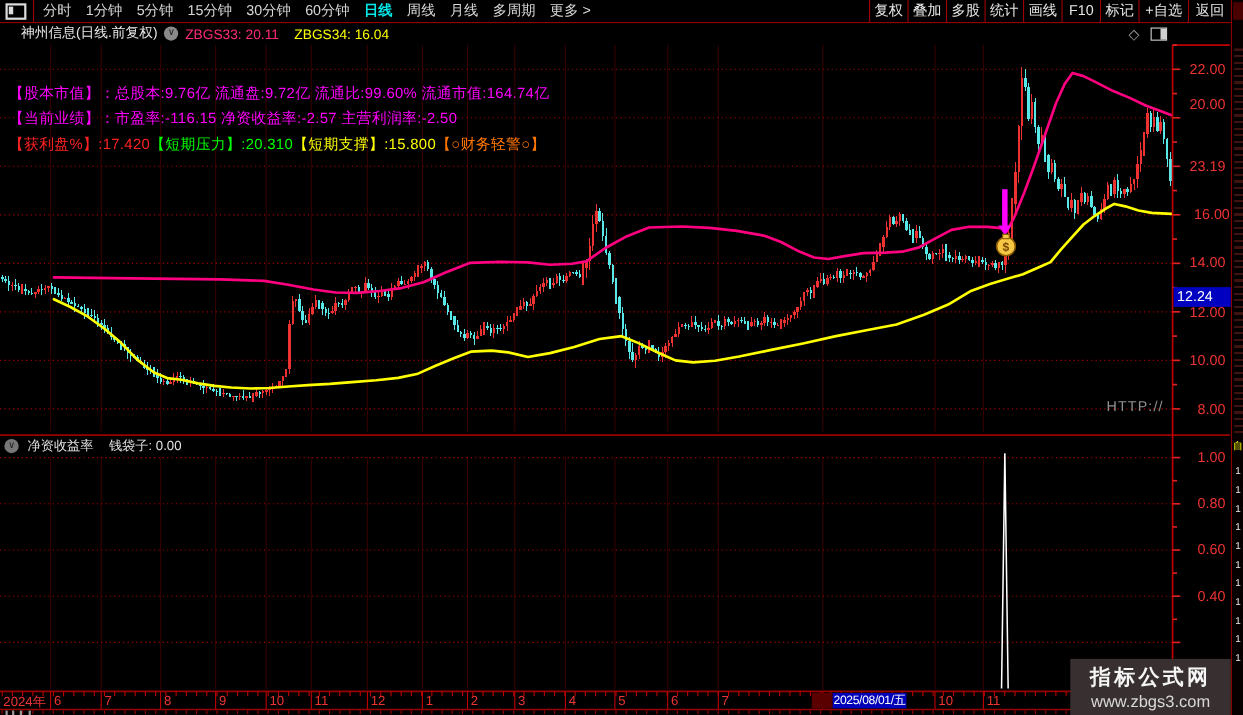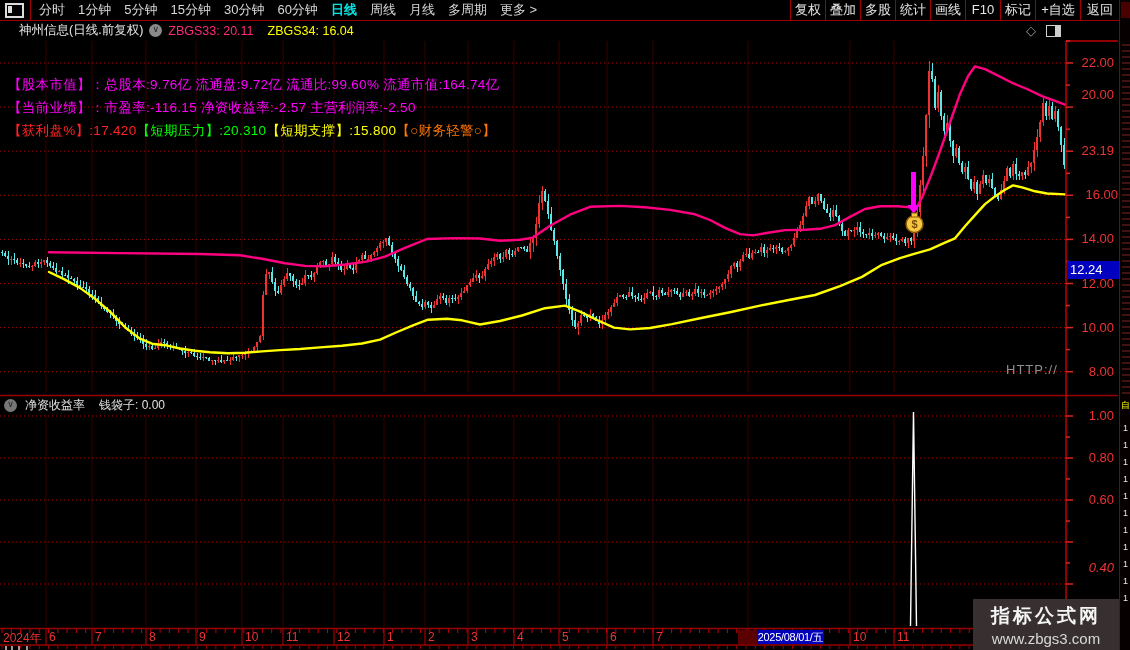--- a/index.html
+++ b/index.html
@@ -1226,21 +1226,21 @@
       <div class="ytick" style="left: 1068px; top: 87px;">20.00</div>
       <div class="ytick" style="left: 1068px; top: 143.2px;">23.19</div>
       <div class="ytick" style="left: 1072px; top: 187.3px;">16.00</div>
       <div class="ytick" style="left: 1068px; top: 231.4px;">14.00</div>
       <div class="ytick" style="left: 1068px; top: 275.5px;">12.00</div>
       <div class="ytick" style="left: 1068px; top: 319.6px;">10.00</div>
       <div class="ytick" style="left: 1068px; top: 363.7px;">8.00</div>
       <div class="ytick" style="left: 1068px; top: 408px;">1.00</div>
       <div class="ytick" style="left: 1068px; top: 450px;">0.80</div>
       <div class="ytick" style="left: 1068px; top: 492px;">0.60</div>
-      <div class="ytick" style="left: 1068px; top: 560px; font-style: italic;">0.40</div>
+      <div class="ytick" style="left: 1068px; top: 534px;">0.40</div>
       <div class="ytick" style="left: 1068px; top: 576px; margin-top: 32px;">0.20</div>
     </div>
   <div class="lastpx" style="top:261px;">12.24</div>
 
   <div id="rstrip">
     <div class="topblk"></div>
     <div class="tex"></div>
     <div class="zi">自</div>
     <div class="ones" id="strip-ones">1<br>1<br>1<br>1<br>1<br>1<br>1<br>1<br>1<br>1<br>1<br></div>
   </div>

